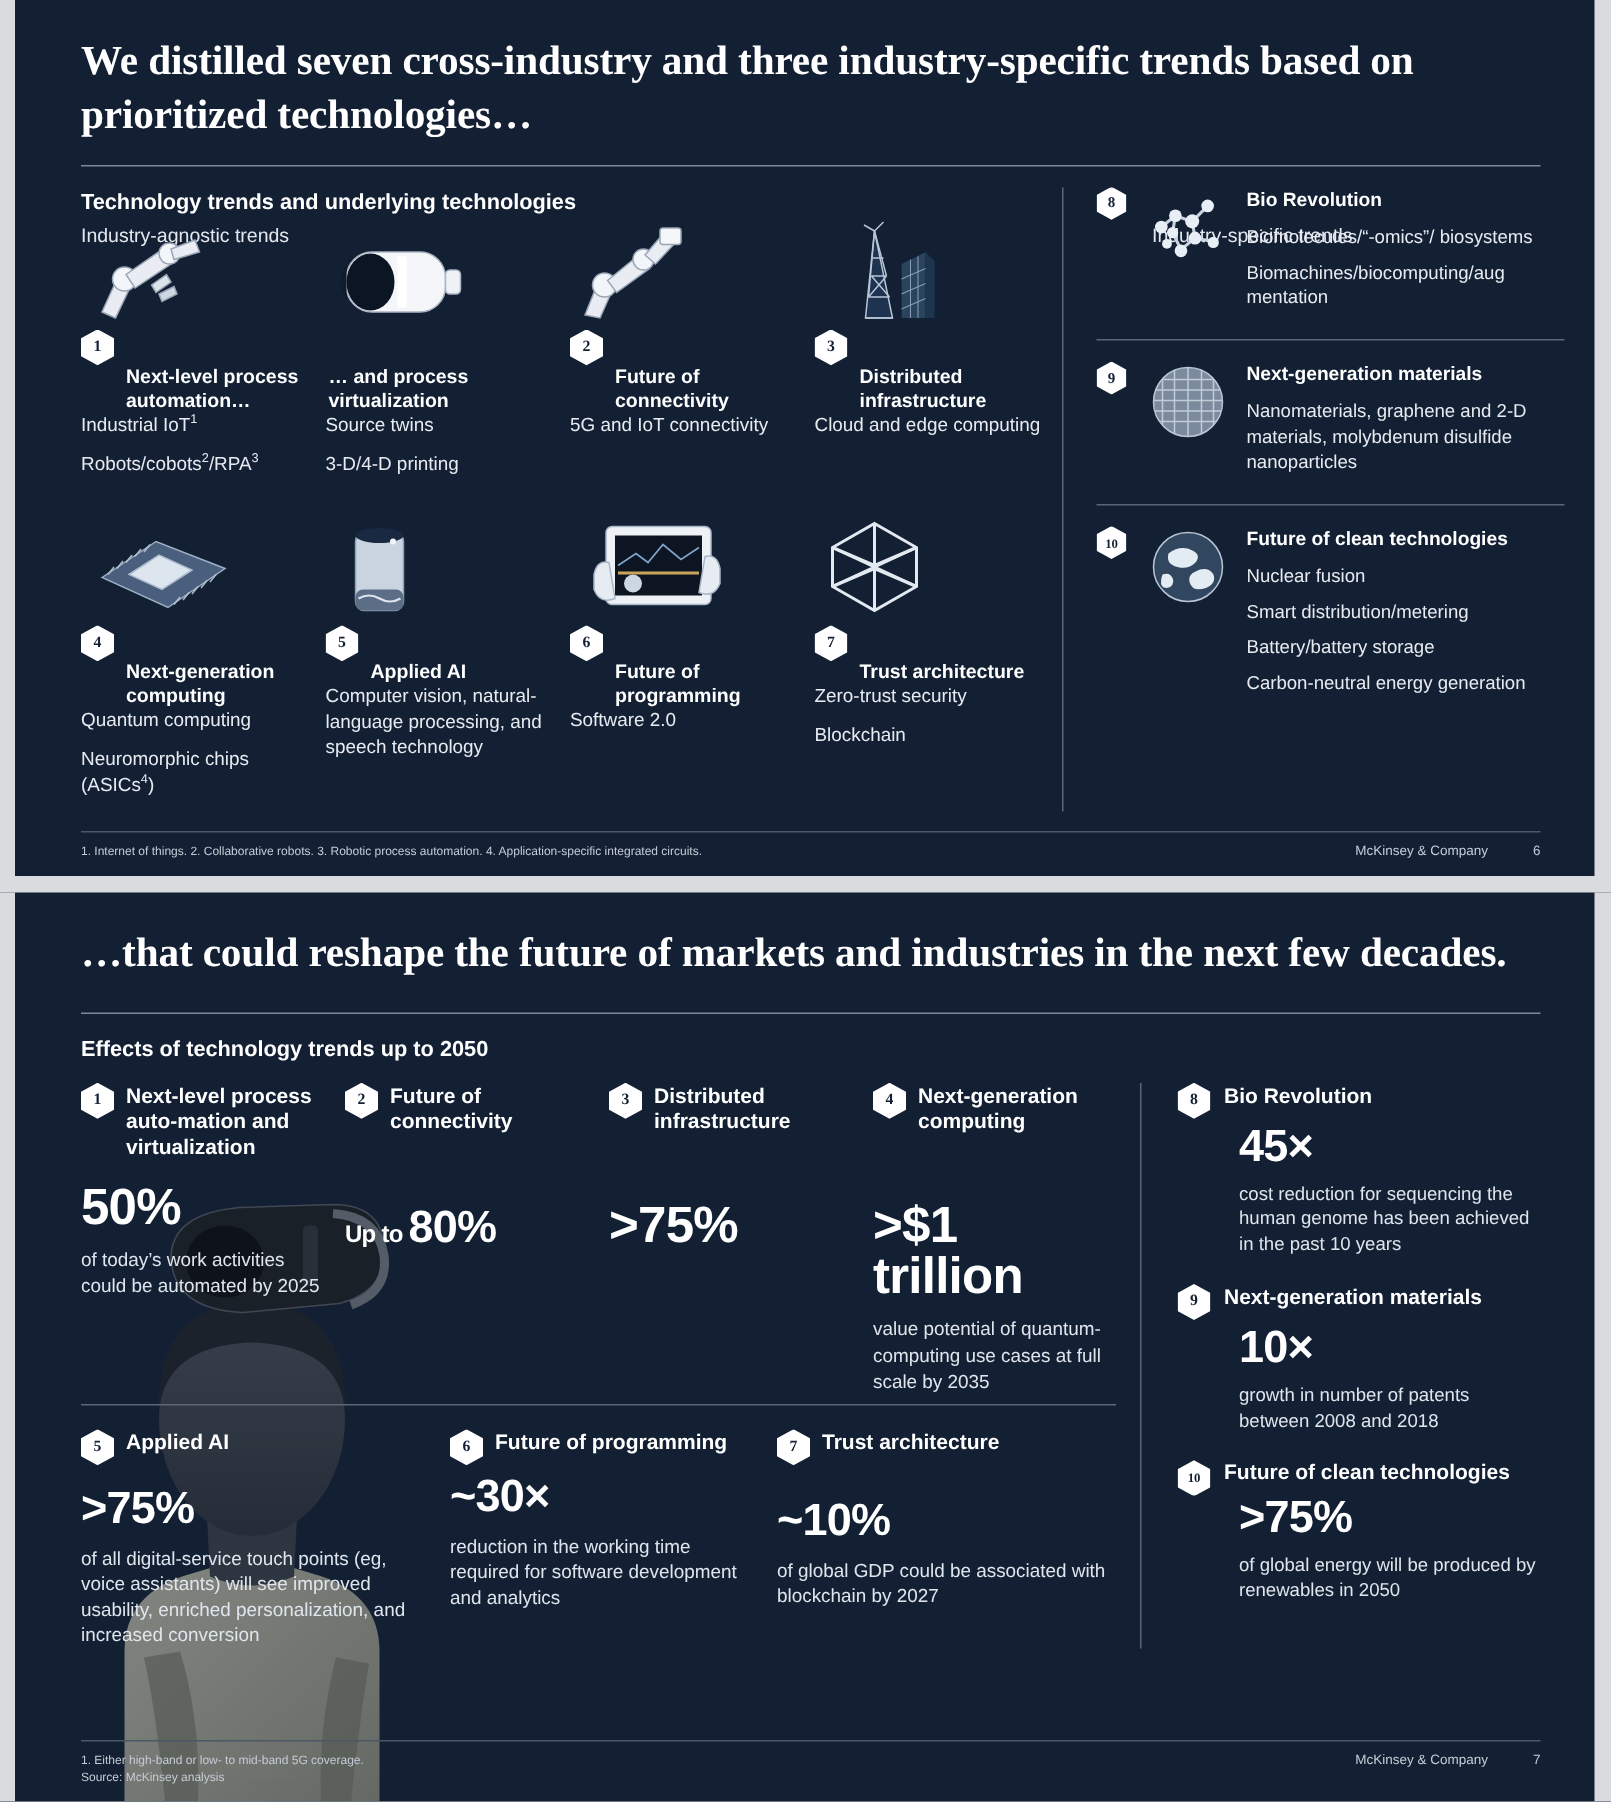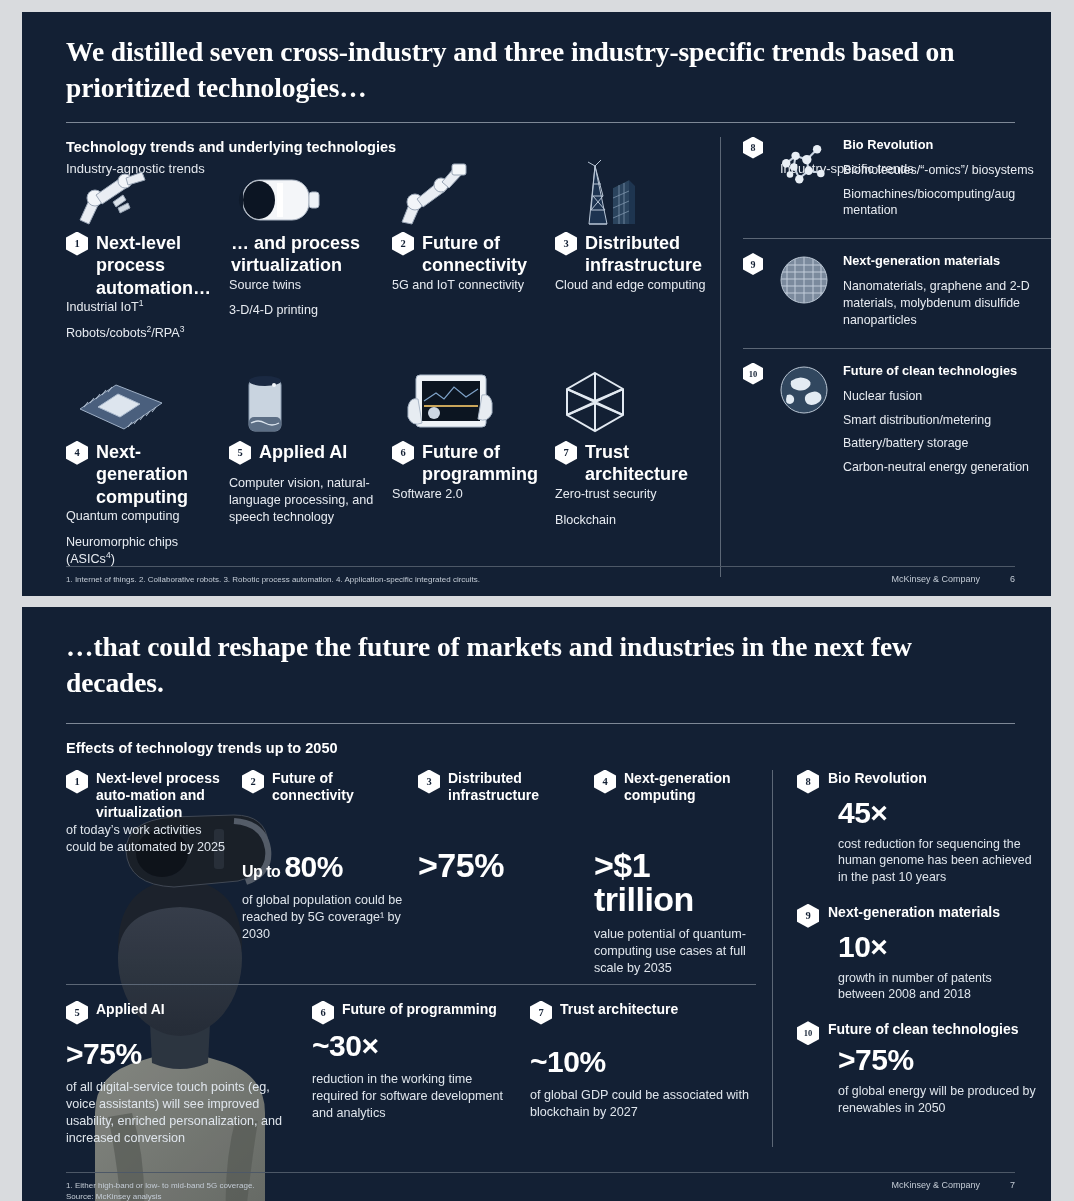--- a/index.html
+++ b/index.html
@@ -1,19 +1,19 @@
 <!DOCTYPE html>
 <html><head>
 <meta charset="utf-8">
 <style>
   html,body{margin:0;padding:0;background:#d8dadd;}
   body{width:1074px;height:1201px;font-family:"Liberation Sans",sans-serif;
        -webkit-font-smoothing:antialiased;}
   .page{width:1074px;height:1201px;background:#d9dbde;display:flex;
-        flex-direction:column;gap:11px;padding:12px;box-sizing:border-box;}
+        flex-direction:column;gap:11px;padding:0;box-sizing:border-box;}
   .slide{position:relative;background:#132034;overflow:hidden;flex:none;
          border-left:10px solid #d9dbde;border-right:11px solid #d9dbde;}
   #slide1{height:584px;}
   #slide2{height:606px;}
   .slide-inner{position:relative;z-index:3;height:100%;box-sizing:border-box;
                padding:22px 36px 0 44px;}
   h1.title{font-family:"Liberation Serif",serif;font-weight:700;color:#ffffff;
            font-size:27.5px;line-height:1.30;margin:0;letter-spacing:-0.1px;}
   .rule{height:1px;background:#7e8896;margin:16px 0 0 0;}
   .sec-title{color:#ffffff;font-size:14.5px;font-weight:700;margin:16px 0 0 0;}
@@ -26,21 +26,21 @@
             padding-left:22px;margin-left:14px;margin-top:-19px;}
   .grid4{display:grid;grid-template-columns:repeat(4,1fr);column-gap:12px;}
   .cell{position:relative;}
   .thumb{height:70px;display:flex;align-items:flex-end;}
   .hdr{display:flex;align-items:flex-start;gap:8px;margin-top:6px;min-height:34px;}
   .hex{width:22px;height:24px;flex:none;background:#ffffff;
        clip-path:polygon(50% 0%,100% 25%,100% 75%,50% 100%,0% 75%,0% 25%);
        color:#132034;font-size:10.5px;font-weight:700;display:flex;
        align-items:center;justify-content:center;font-family:"Liberation Serif",serif;}
   .hex.sm{width:20px;height:22px;font-size:10px;}
-  .cell-title{color:#ffffff;font-size:18px;font-weight:700;line-height:1.25;}
+  .cell-title{color:#ffffff;font-size:13px;font-weight:700;line-height:1.25;margin-top:23px;}
   .bullets{}
   .bul{color:#e7ebf1;font-size:12.6px;line-height:1.34;margin-bottom:9px;}
   sup{font-size:8.5px;vertical-align:super;line-height:0;}
 
   .r-item{display:flex;gap:10px;padding-bottom:12px;}
   .r-item + .r-item{border-top:1px solid #5c6776;padding-top:14px;}
   .r-badge{width:26px;flex:none;display:flex;justify-content:flex-start;}
   .r-thumb{width:58px;flex:none;display:flex;align-items:flex-start;
            justify-content:center;margin-left:-4px;}
   .r-txt{flex:1;}
@@ -432,32 +432,32 @@
 
       <div class="s2-body">
         <div class="s2-left">
           <div class="grid4b">
 
             <div>
               <div class="b-hdr">
                 <div class="hex">1</div>
                 <div class="b-title">Next-level process auto-mation and virtualization</div>
               </div>
+              <div class="stat big">50%</div>
               <div class="desc">of today’s work activities could be automated by 2025</div>
             </div>
 
             <div>
               <div class="b-hdr">
                 <div class="hex">2</div>
                 <div class="b-title">Future of connectivity</div>
               </div>
               <div class="stat pre" style="margin-top:48px;">
                 <span class="pre-sm">Up to</span><span>80%</span>
               </div>
-              <div class="desc">of global population could be reached by 5G coverage¹ by 2030</div>
             </div>
 
             <div>
               <div class="b-hdr">
                 <div class="hex">3</div>
                 <div class="b-title">Distributed infrastructure</div>
               </div>
               <div class="stat big" style="margin-top:44px;">&gt;75%</div>
             </div>
 

